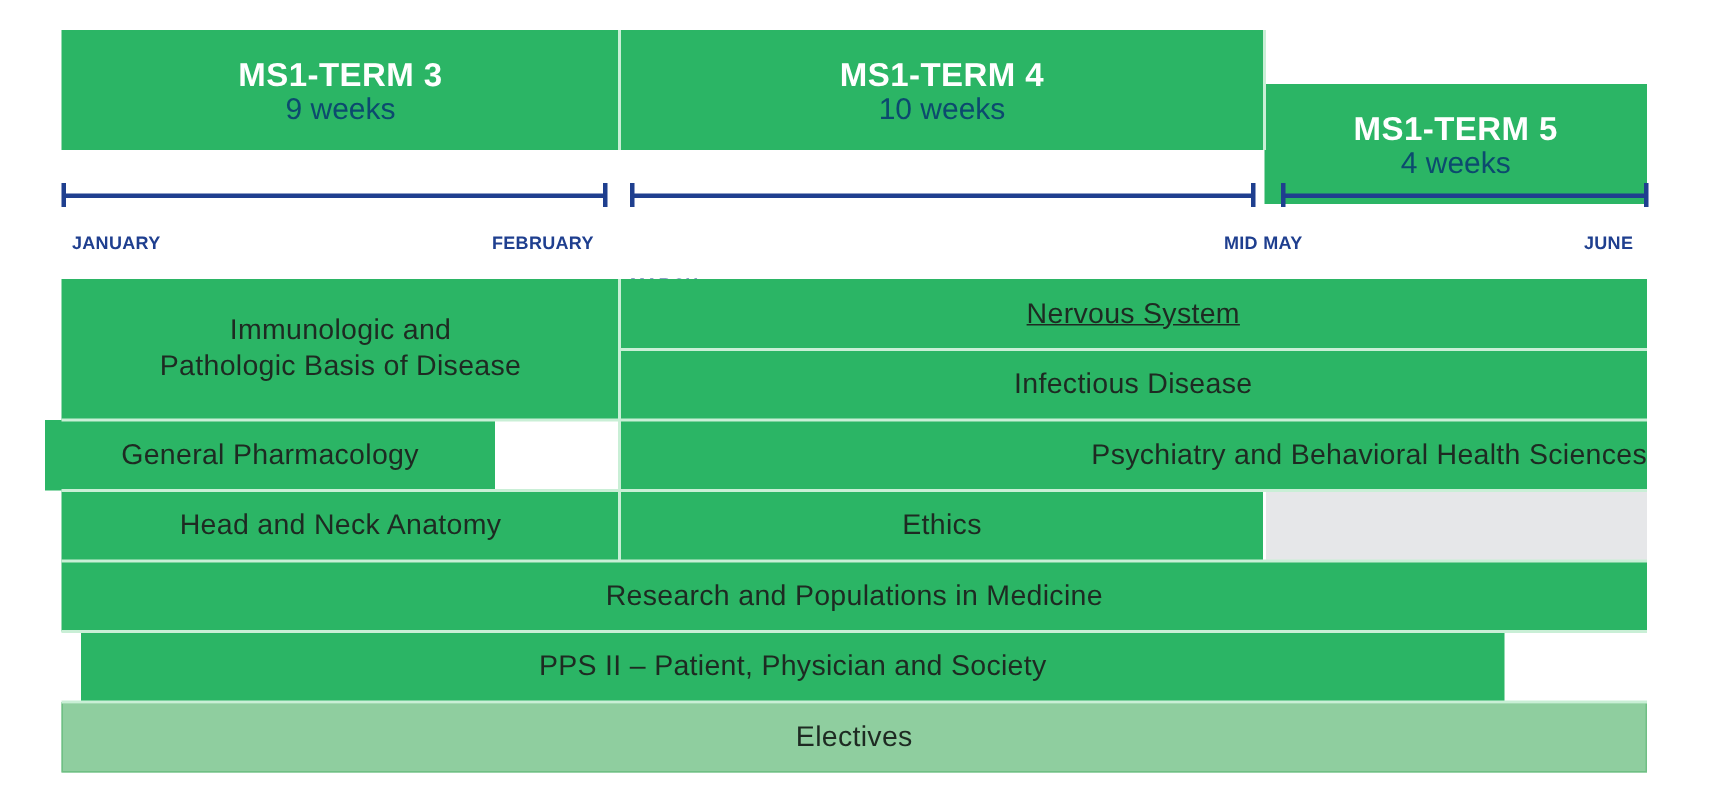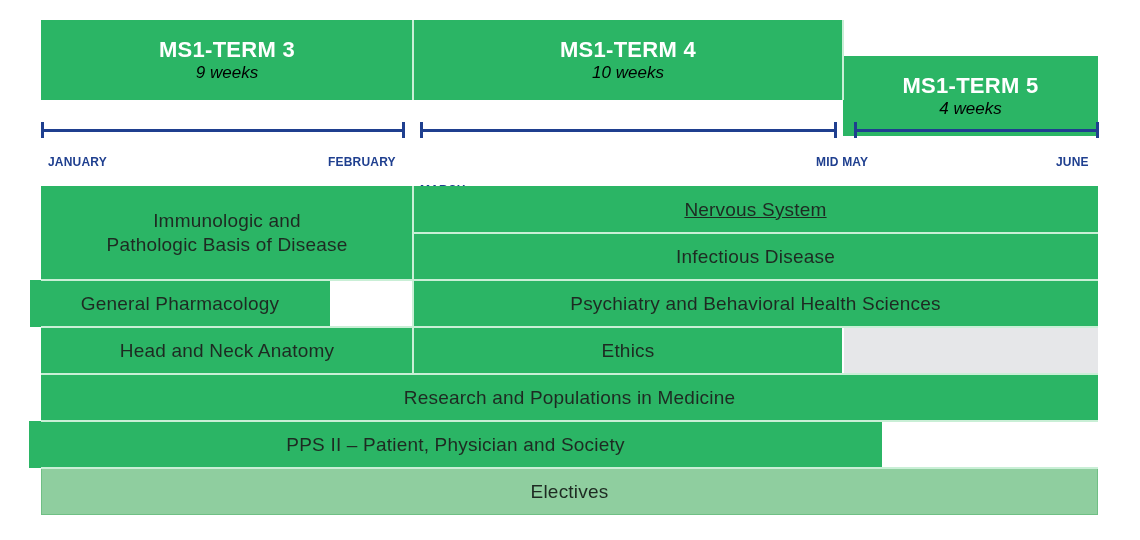--- a/index.html
+++ b/index.html
@@ -2,21 +2,21 @@
 <html><head>
 <meta charset="utf-8">
 <style>
   html, body { margin:0; padding:0; background:#ffffff; }
   body { width:1140px; height:540px; position:relative; overflow:hidden;
          font-family:"Liberation Sans", "DejaVu Sans", sans-serif; }
   .abs { position:absolute; box-sizing:border-box; }
   .term { top:20px; height:80px; background:#2bb565; color:#ffffff;
           display:flex; flex-direction:column; align-items:center; justify-content:center; }
   .term .t { font-size:22px; font-weight:bold; letter-spacing:0.3px; line-height:26px; }
-  .term .w { font-size:17px; line-height:20px; color:#000000;font-style:italic; }
+  .term .w { font-size:20px; line-height:20px; color:#0c4a6e; }
   .vdiv { background:#c9efd6; width:2px; }
   .tl-line { top:129px; height:3px; background:#1f3f8f; }
   .tick { top:122px; width:3px; height:16px; background:#1f3f8f; }
   .mlabel { top:155px; font-size:12px; font-weight:bold; color:#1f3f8f; letter-spacing:0.2px; }
   .cell { background:#2bb565; color:#1e2a22; font-size:19px; display:flex;
           align-items:center; justify-content:center; text-align:center; line-height:24px; letter-spacing:0.2px; }
   .gray { background:#e6e7e9; }
   .light { background:#8fce9f; }
   .hline { height:2px; background:#c9efd6; }
 </style>
@@ -62,34 +62,34 @@
 </div>
 <div class="abs cell" style="left:413px; top:186px; width:685px; height:47px;text-decoration:underline;">
   <span>Nervous System</span>
 </div>
 <div class="abs cell" style="left:413px; top:233px; width:685px; height:47px;">
   <span>Infectious Disease</span>
 </div>
 <div class="abs cell" style="left:30px; top:280px; width:300px; height:47px;justify-content:center;">
   <span>General Pharmacology</span>
 </div>
-<div class="abs cell" style="left:413px; top:280px; width:685px; height:47px;">
+<div class="abs cell" style="left:413px; top:280px; width:685px; height:47px;justify-content:flex-end;">
   <span>Psychiatry and Behavioral Health Sciences</span>
 </div>
 <div class="abs cell" style="left:41px; top:327px; width:372px; height:47px;">
   <span>Head and Neck Anatomy</span>
 </div>
 <div class="abs cell" style="left:413px; top:327px; width:430px; height:47px;">
   <span>Ethics</span>
 </div>
 <div class="abs cell gray" style="left:843px; top:327px; width:255px; height:47px;"></div>
 <div class="abs cell" style="left:41px; top:374px; width:1057px; height:47px;">
   <span>Research and Populations in Medicine</span>
 </div>
-<div class="abs cell" style="left:29px; top:421px; width:853px; height:47px;">
+<div class="abs cell" style="left:54px; top:421px; width:949px; height:47px;">
   <span>PPS II – Patient, Physician and Society</span>
 </div>
 <div class="abs cell light" style="left:41px; top:468px; width:1057px; height:47px; border:1px solid #6fbf84;">
   <span>Electives</span>
 </div>
 
 <div class="abs vdiv" style="left:412px; top:186px; height:188px;"></div>
 <div class="abs vdiv" style="left:842px; top:327px; height:47px; background:#ffffff;"></div>
 <div class="abs hline" style="left:413px; top:232px; width:685px;"></div>
 <div class="abs hline" style="left:41px; top:279px; width:1057px;"></div>

